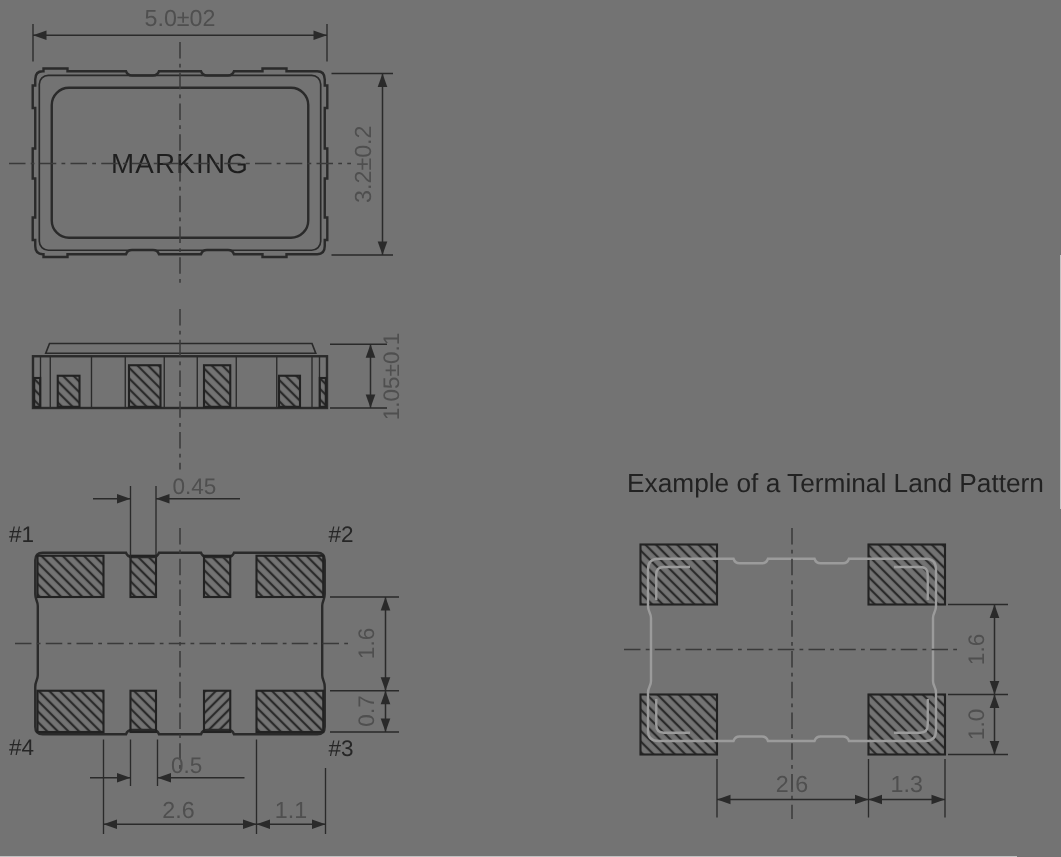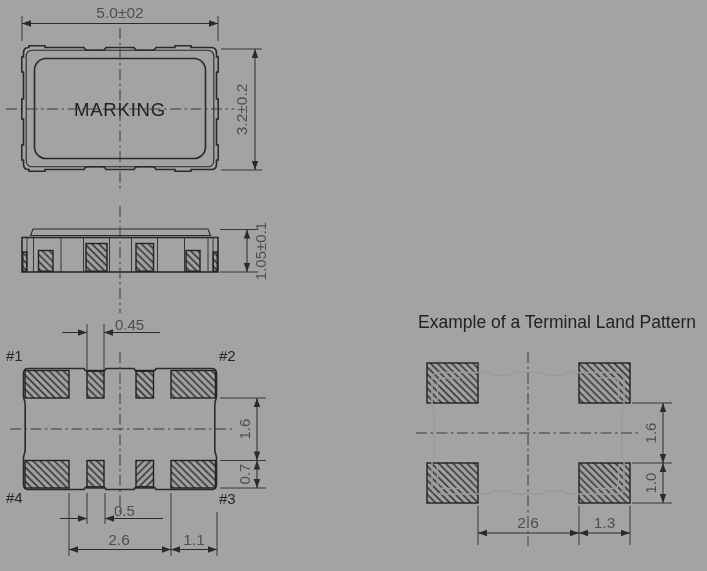--- a/index.html
+++ b/index.html
@@ -1,16 +1,16 @@
 <!DOCTYPE html>
 <html><head>
 <meta charset="utf-8">
 <style>
   html,body{margin:0;padding:0;background:#ffffff;}
-  .canvas{position:relative;width:707px;height:571px;background:#a3a3a3;overflow:hidden;
+  .canvas{position:relative;width:707px;height:571px;background:#737373;overflow:hidden;
           font-family:"Liberation Sans", sans-serif;}
   svg{position:absolute;left:0;top:0;}
   text{font-family:"Liberation Sans", sans-serif;}
   .dimtxt{fill:#4f4f4f;font-size:15px;}
   .dimtxt-big{fill:#4f4f4f;font-size:15.5px;}
   .lbl{fill:#262626;font-size:15px;}
   .marking{fill:#1e1e1e;font-size:18.5px;letter-spacing:0.8px;}
   .title{fill:#222222;font-size:17.5px;}
   .ol{fill:none;stroke:#2a2a2a;stroke-width:1.6;}
   .ol2{fill:none;stroke:#2a2a2a;stroke-width:1.1;}

